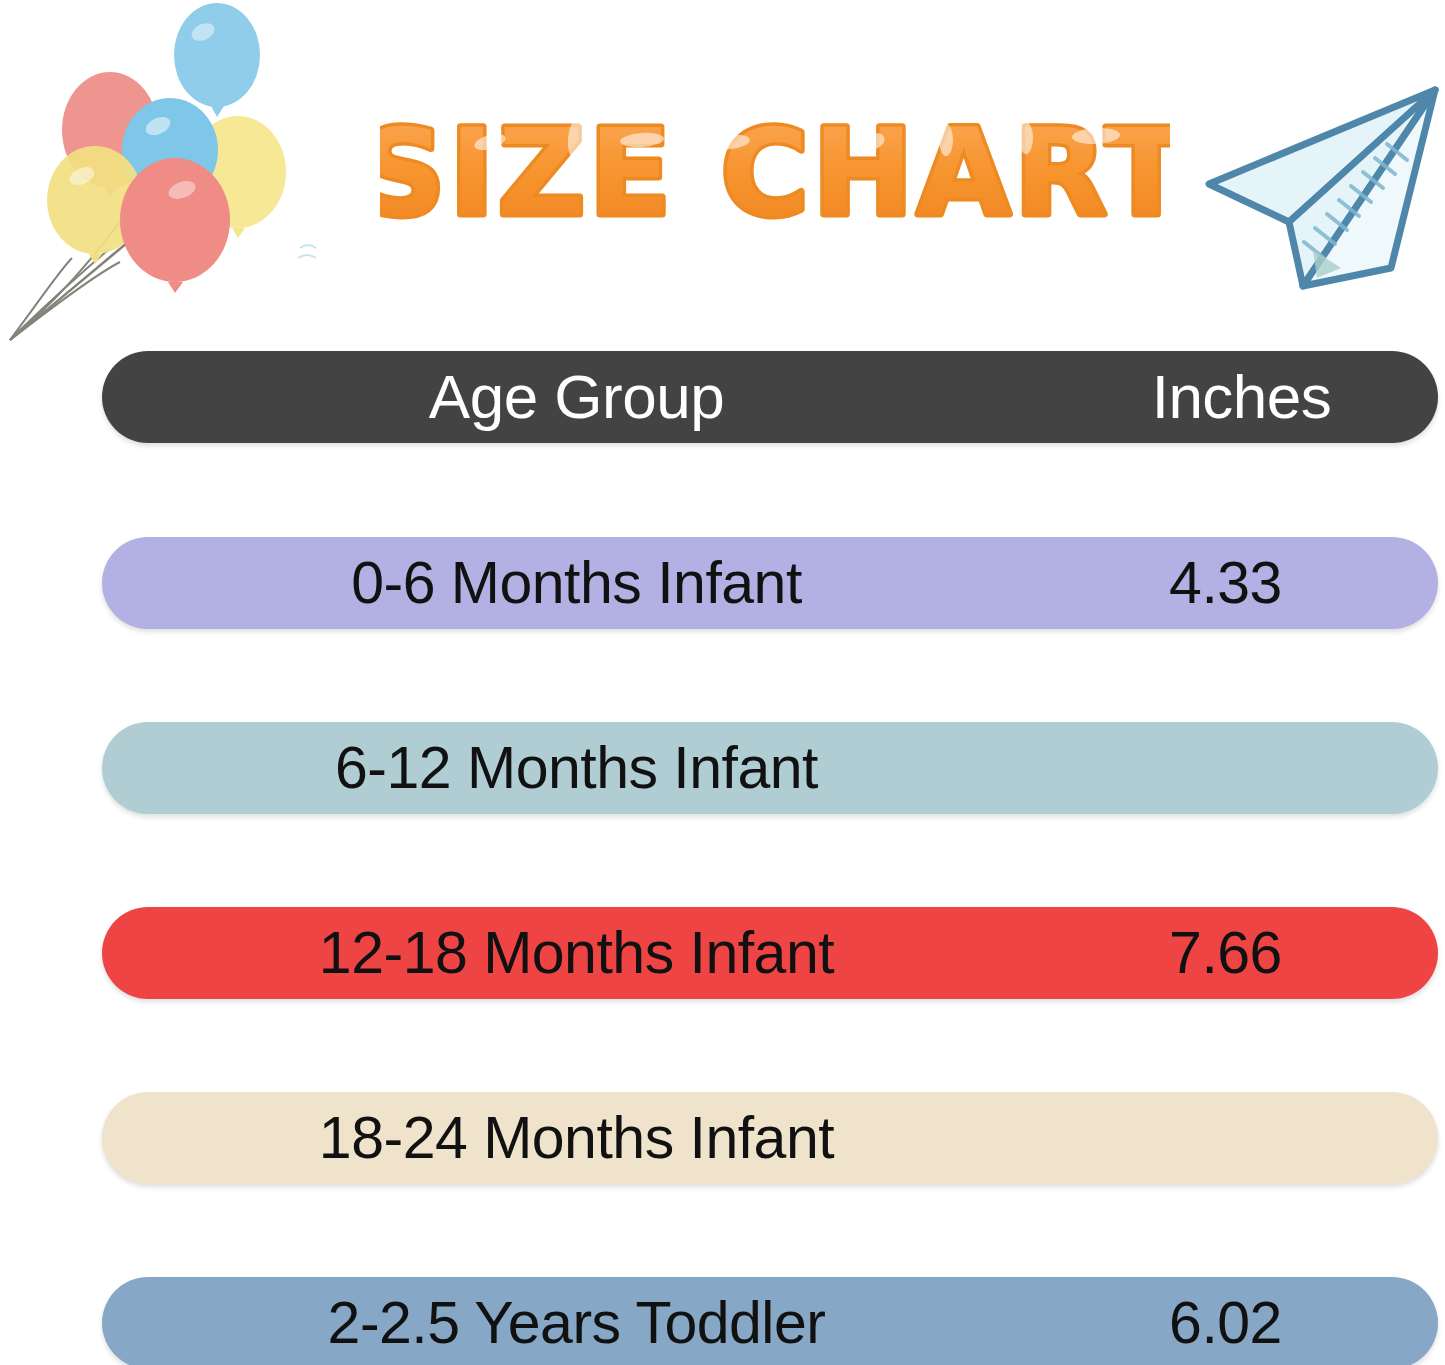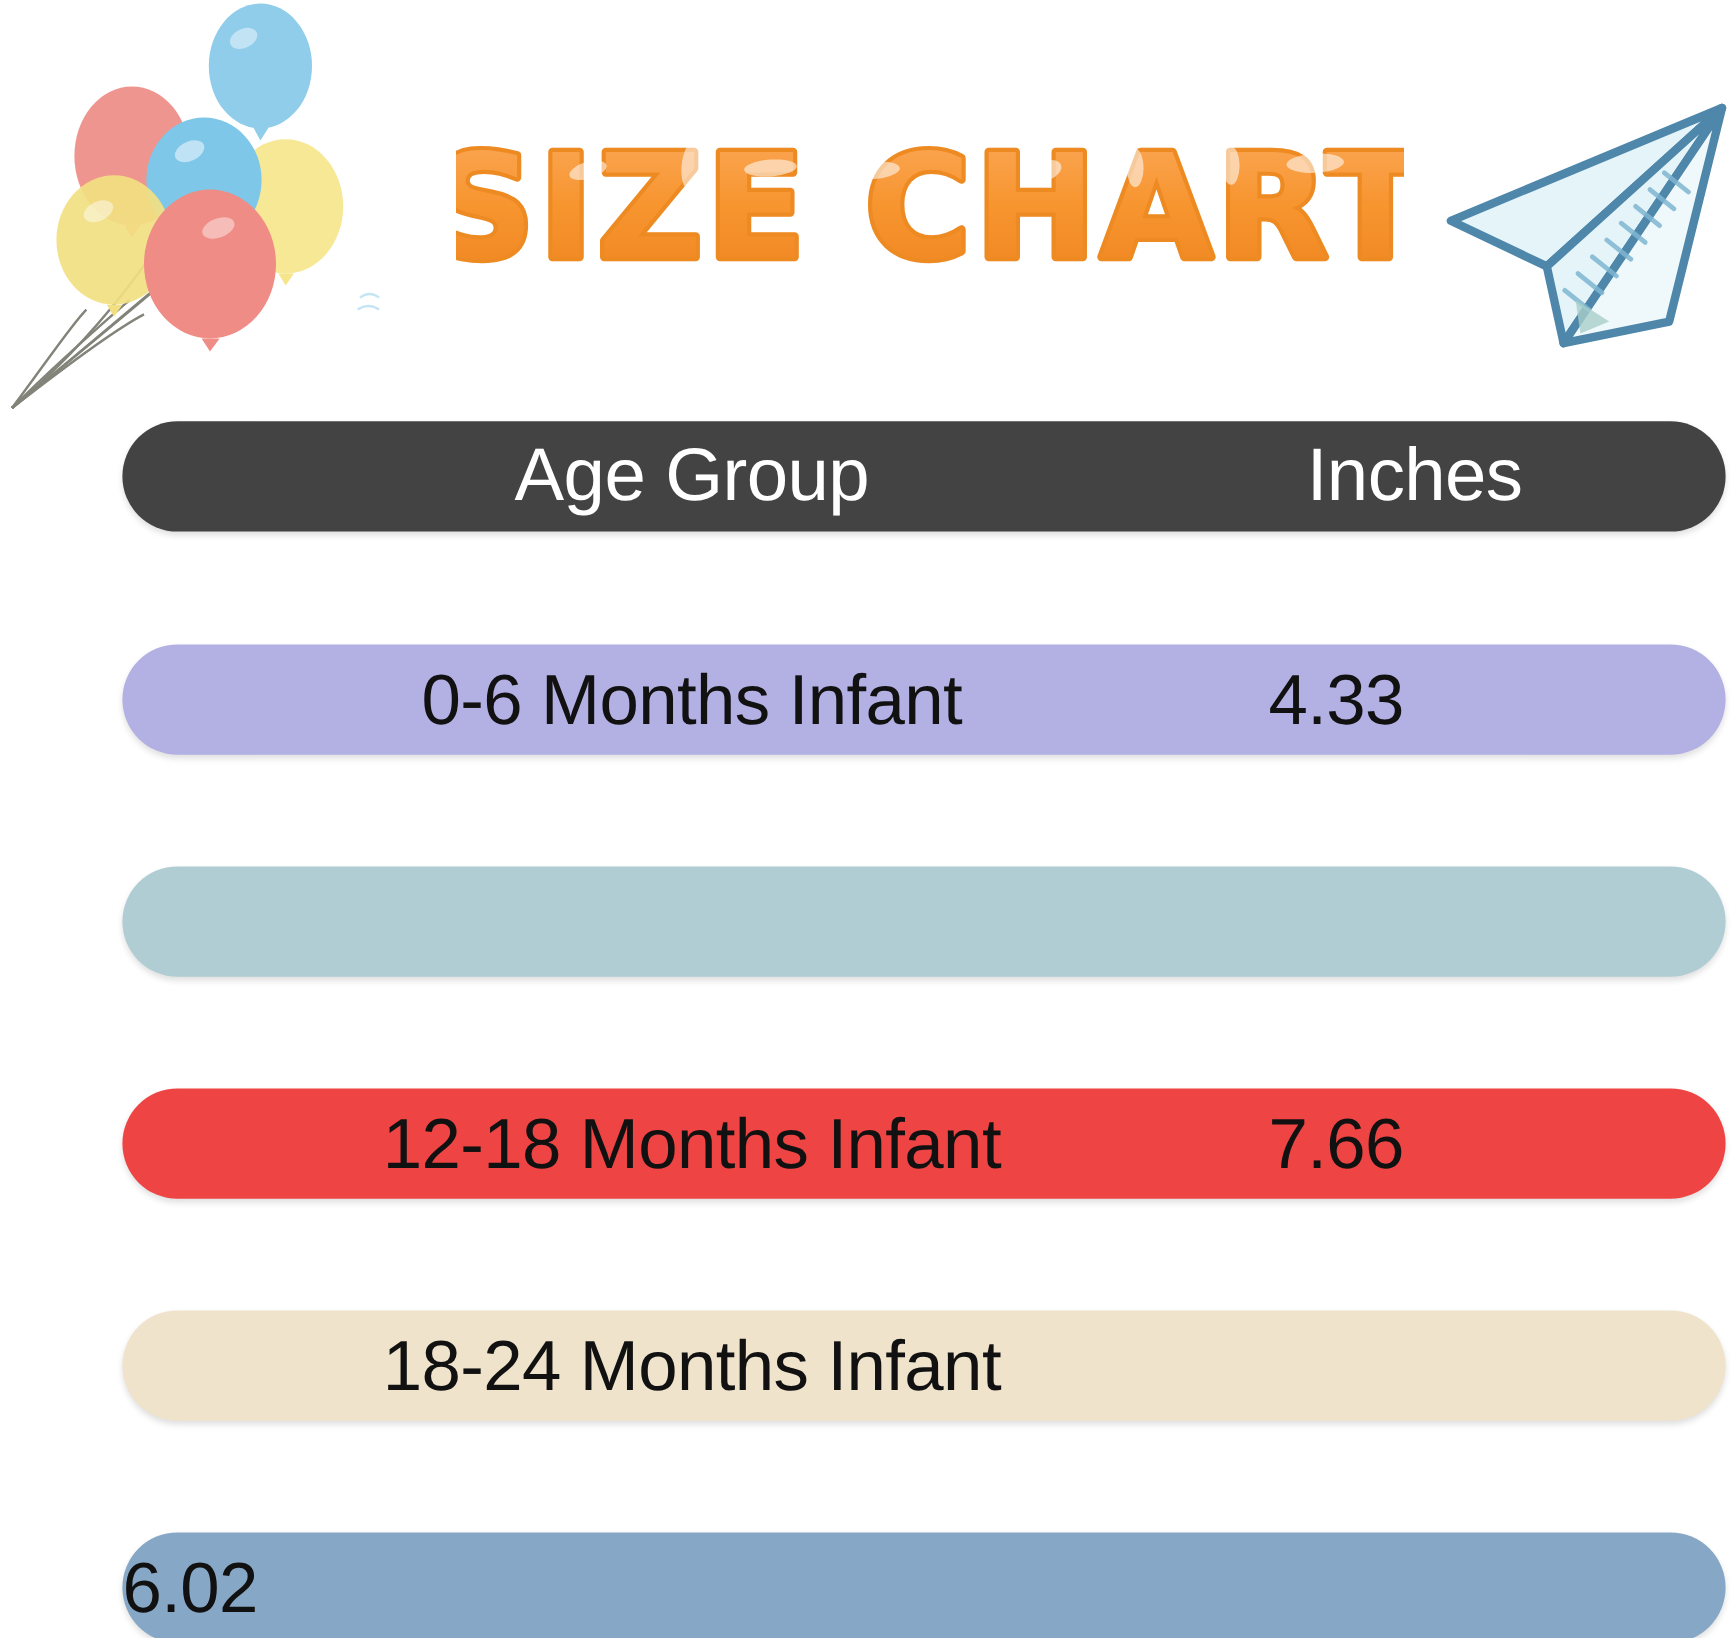--- a/index.html
+++ b/index.html
@@ -87,20 +87,21 @@
     line-height: 1;
     color: #111111;
     letter-spacing: -0.5px;
     white-space: nowrap;
     padding-right: 6px;
     box-sizing: border-box;
   }
 
   .cell-inches {
     flex: 1 1 auto;
+    text-align: center;
     font-size: 59px;
     line-height: 1;
     color: #111111;
     letter-spacing: -0.5px;
     white-space: nowrap;
     padding-right: 44px;
     box-sizing: border-box;
   }
 
   #header-row .cell-age,
@@ -204,28 +205,30 @@
     <div class="cell-age" style="color: rgb(255, 255, 255);">Age Group</div>
     <div class="cell-inches" style="color: rgb(255, 255, 255);">Inches</div>
   </div>
 
   <div class="row-pill data-row pill-shadow" style="background: rgb(179, 176, 228);">
     <div class="cell-age">0-6 Months Infant</div>
     <div class="cell-inches">4.33</div>
   </div>
 
   <div class="row-pill data-row pill-shadow" style="background: rgb(176, 205, 212);">
+    <div class="cell-age">6-12 Months Infant</div>
   </div>
 
   <div class="row-pill data-row pill-shadow" style="background: #ef4444;">
     <div class="cell-age">12-18 Months Infant</div>
     <div class="cell-inches">7.66</div>
   </div>
 
   <div class="row-pill data-row pill-shadow" style="background: rgb(240, 227, 204);">
     <div class="cell-age">18-24 Months Infant</div>
   </div>
 
   <div class="row-pill data-row pill-shadow" style="background: rgb(135, 167, 198);">
+    <div class="cell-age">2-2.5 Years Toddler</div>
     <div class="cell-inches">6.02</div>
   </div>
 
 </div>
 
 </body></html>

